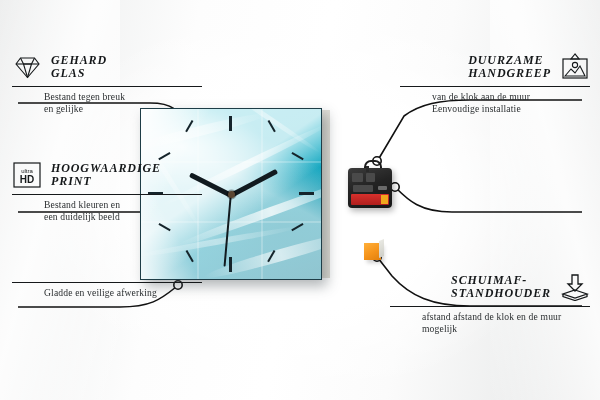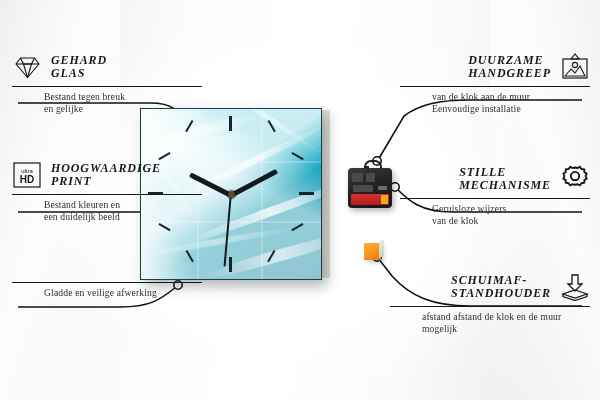--- a/index.html
+++ b/index.html
@@ -232,41 +232,20 @@
         <div>HANDGREEP</div>
       </div>
     </div>
     <div class="ct-rule"></div>
     <div class="ct-desc">
       <div>van de klok aan de muur</div>
       <div>Eenvoudige installatie</div>
     </div>
   </div>
 
-  <div class="callout right" style="top:164px;">
-    <div class="ct-row">
-      <div class="ct-icon">
-        <svg width="28" height="28" viewBox="0 0 28 28">
-            <g fill="none" stroke="#15181a" stroke-width="1.9">
-          <path d="M14 2.5 L16.6 3 L18.8 1.8 L20.6 4 L23.2 4.4 L23.4 7.1 L25.6 8.6 L24.6 11.1 L25.6 13.6 L23.4 15.1 L23.2 17.8 L20.6 18.2 L18.8 20.4 L16.6 19.2 L14 19.7 L11.4 19.2 L9.2 20.4 L7.4 18.2 L4.8 17.8 L4.6 15.1 L2.4 13.6 L3.4 11.1 L2.4 8.6 L4.6 7.1 L4.8 4.4 L7.4 4 L9.2 1.8 L11.4 3 Z"></path>
-          <circle cx="14" cy="11.1" r="4.2"></circle>
-        </g>
-          </svg>
-      </div>
-      <div class="ct-title">
-        <div>STILLE</div>
-        <div>MECHANISME</div>
-      </div>
-    </div>
-    <div class="ct-rule"></div>
-    <div class="ct-desc">
-      <div>Geruisloze wijzers</div>
-      <div>van de klok</div>
-    </div>
-  </div>
 
   <div class="callout right" style="top:272px;width:200px;">
     <div class="ct-row">
       <div class="ct-icon">
         <svg width="28" height="28" viewBox="0 0 28 28">
             <g fill="none" stroke="#15181a" stroke-width="1.3">
           <path d="M11 2 L17 2 L17 11 L21 11 L14 18 L7 11 L11 11 Z"></path>
           <path d="M14 17 L26 21 L14 25 L2 21 Z"></path>
           <path d="M2 21 L2 23.5 L14 27.5 L26 23.5 L26 21"></path>
         </g>

